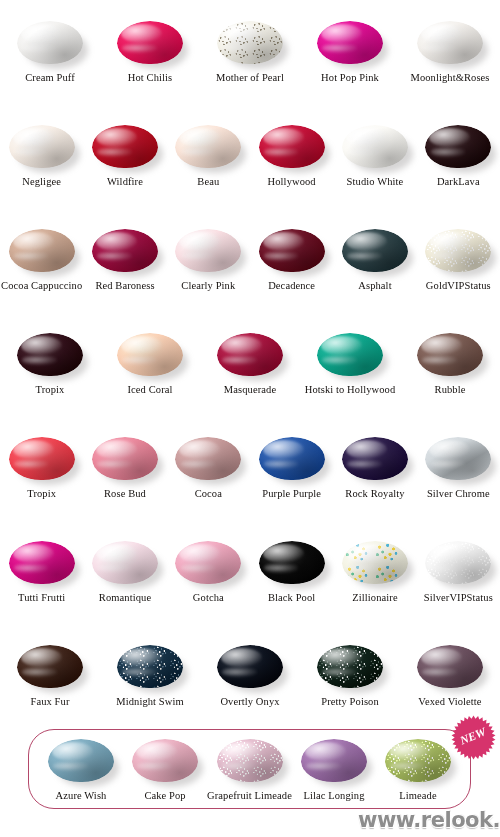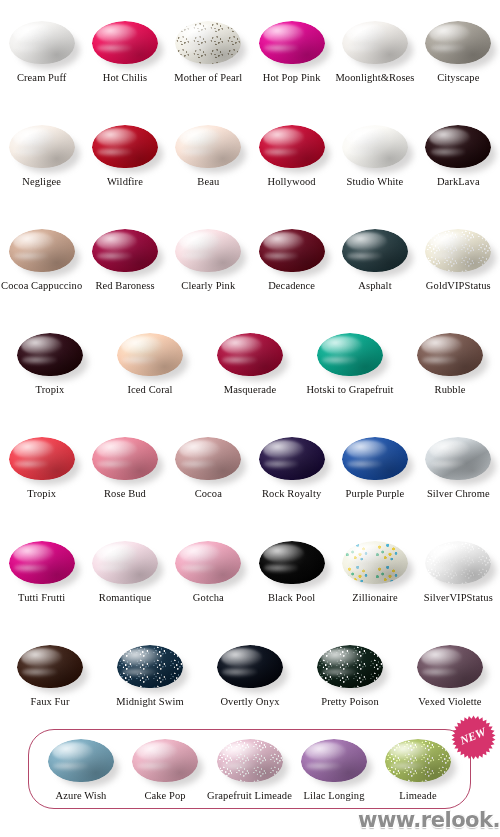--- a/index.html
+++ b/index.html
@@ -239,33 +239,20 @@
             <div class="blob">
               <div class="base" style="background: radial-gradient(at 34% 30%, rgb(255, 255, 255) 0%, rgb(243, 240, 236) 42%, rgb(217, 214, 210) 88%, rgb(199, 196, 192) 100%);"></div>
               <div class="speck"></div>
               <div class="sheen"></div>
               <div class="streak"></div>
               <div class="rim"></div>
             </div>
           </div>
           <div class="label">Moonlight&amp;Roses</div>
         </div>
-        <div class="cell">
-          <div class="blob-wrap">
-            <div class="blob-shadow"></div>
-            <div class="blob">
-              <div class="base" style="background: radial-gradient(at 34% 30%, rgb(202, 197, 188) 0%, rgb(168, 163, 154) 42%, rgb(142, 137, 128) 88%, rgb(124, 119, 110) 100%);"></div>
-              <div class="speck"></div>
-              <div class="sheen"></div>
-              <div class="streak"></div>
-              <div class="rim"></div>
-            </div>
-          </div>
-          <div class="label">Cityscape</div>
-        </div>
       </div>
       <div class="row">
         <div class="cell">
           <div class="blob-wrap">
             <div class="blob-shadow"></div>
             <div class="blob">
               <div class="base" style="background: radial-gradient(at 34% 30%, rgb(255, 255, 255) 0%, rgb(247, 238, 230) 42%, rgb(221, 212, 204) 88%, rgb(203, 194, 186) 100%);"></div>
               <div class="speck"></div>
               <div class="sheen"></div>
               <div class="streak"></div>
@@ -464,21 +451,21 @@
           <div class="blob-wrap">
             <div class="blob-shadow"></div>
             <div class="blob">
               <div class="base" style="background: radial-gradient(at 34% 30%, rgb(49, 201, 175) 0%, rgb(15, 167, 141) 42%, rgb(0, 141, 115) 88%, rgb(0, 123, 97) 100%);"></div>
               <div class="speck"></div>
               <div class="sheen"></div>
               <div class="streak"></div>
               <div class="rim"></div>
             </div>
           </div>
-          <div class="label">Hotski to Grapefruit</div>
+          <div class="label">Hotski to Hollywood</div>
         </div>
         <div class="cell">
           <div class="blob-wrap">
             <div class="blob-shadow"></div>
             <div class="blob">
               <div class="base" style="background: radial-gradient(at 34% 30%, rgb(157, 126, 117) 0%, rgb(123, 92, 83) 42%, rgb(97, 66, 57) 88%, rgb(79, 48, 39) 100%);"></div>
               <div class="speck"></div>
               <div class="sheen"></div>
               <div class="streak"></div>
               <div class="rim"></div>
@@ -524,41 +511,41 @@
               <div class="streak"></div>
               <div class="rim"></div>
             </div>
           </div>
           <div class="label">Cocoa</div>
         </div>
         <div class="cell">
           <div class="blob-wrap">
             <div class="blob-shadow"></div>
             <div class="blob">
+              <div class="base" style="background: radial-gradient(at 34% 30%, rgb(71, 120, 200) 0%, rgb(37, 86, 166) 42%, rgb(11, 60, 140) 88%, rgb(0, 42, 122) 100%);"></div>
+              <div class="speck"></div>
+              <div class="sheen"></div>
+              <div class="streak"></div>
+              <div class="rim"></div>
+            </div>
+          </div>
+          <div class="label">Purple Purple</div>
+        </div>
+        <div class="cell">
+          <div class="blob-wrap">
+            <div class="blob-shadow"></div>
+            <div class="blob">
               <div class="base" style="background: radial-gradient(at 34% 30%, rgb(77, 62, 107) 0%, rgb(43, 28, 73) 42%, rgb(17, 2, 47) 88%, rgb(0, 0, 29) 100%);"></div>
               <div class="speck"></div>
               <div class="sheen"></div>
               <div class="streak"></div>
               <div class="rim"></div>
             </div>
           </div>
           <div class="label">Rock Royalty</div>
-        </div>
-        <div class="cell">
-          <div class="blob-wrap">
-            <div class="blob-shadow"></div>
-            <div class="blob">
-              <div class="base" style="background: radial-gradient(at 34% 30%, rgb(71, 120, 200) 0%, rgb(37, 86, 166) 42%, rgb(11, 60, 140) 88%, rgb(0, 42, 122) 100%);"></div>
-              <div class="speck"></div>
-              <div class="sheen"></div>
-              <div class="streak"></div>
-              <div class="rim"></div>
-            </div>
-          </div>
-          <div class="label">Purple Purple</div>
         </div>
         <div class="cell">
           <div class="blob-wrap">
             <div class="blob-shadow"></div>
             <div class="blob">
               <div class="base" style="background: linear-gradient(150deg, rgb(230, 236, 240) 0%, rgb(210, 216, 220) 32%, rgb(160, 166, 170) 62%, rgb(198, 204, 208) 84%, rgb(218, 224, 228) 100%);"></div>
               <div class="speck"></div>
               <div class="sheen"></div>
               <div class="streak"></div>
               <div class="rim"></div>

